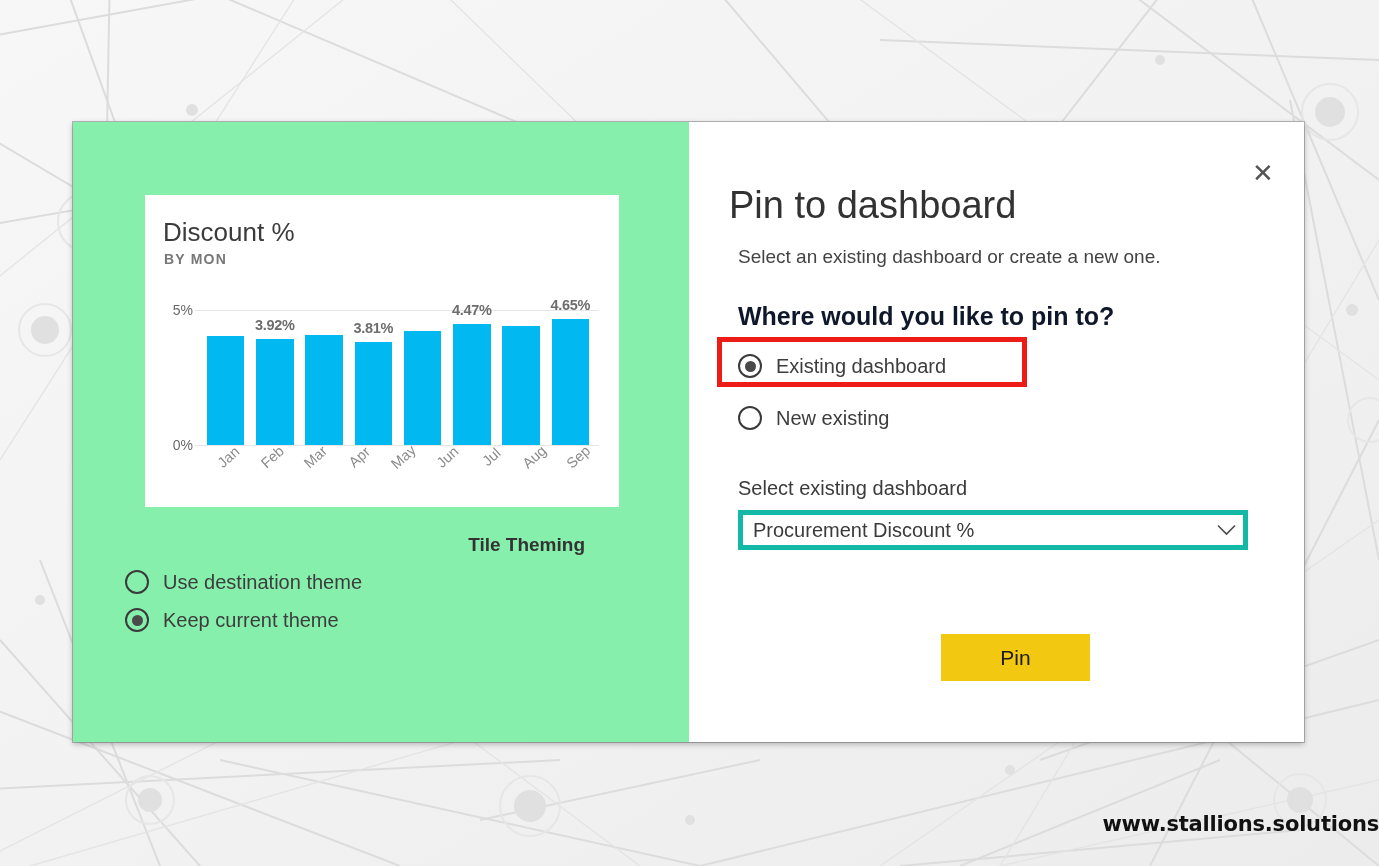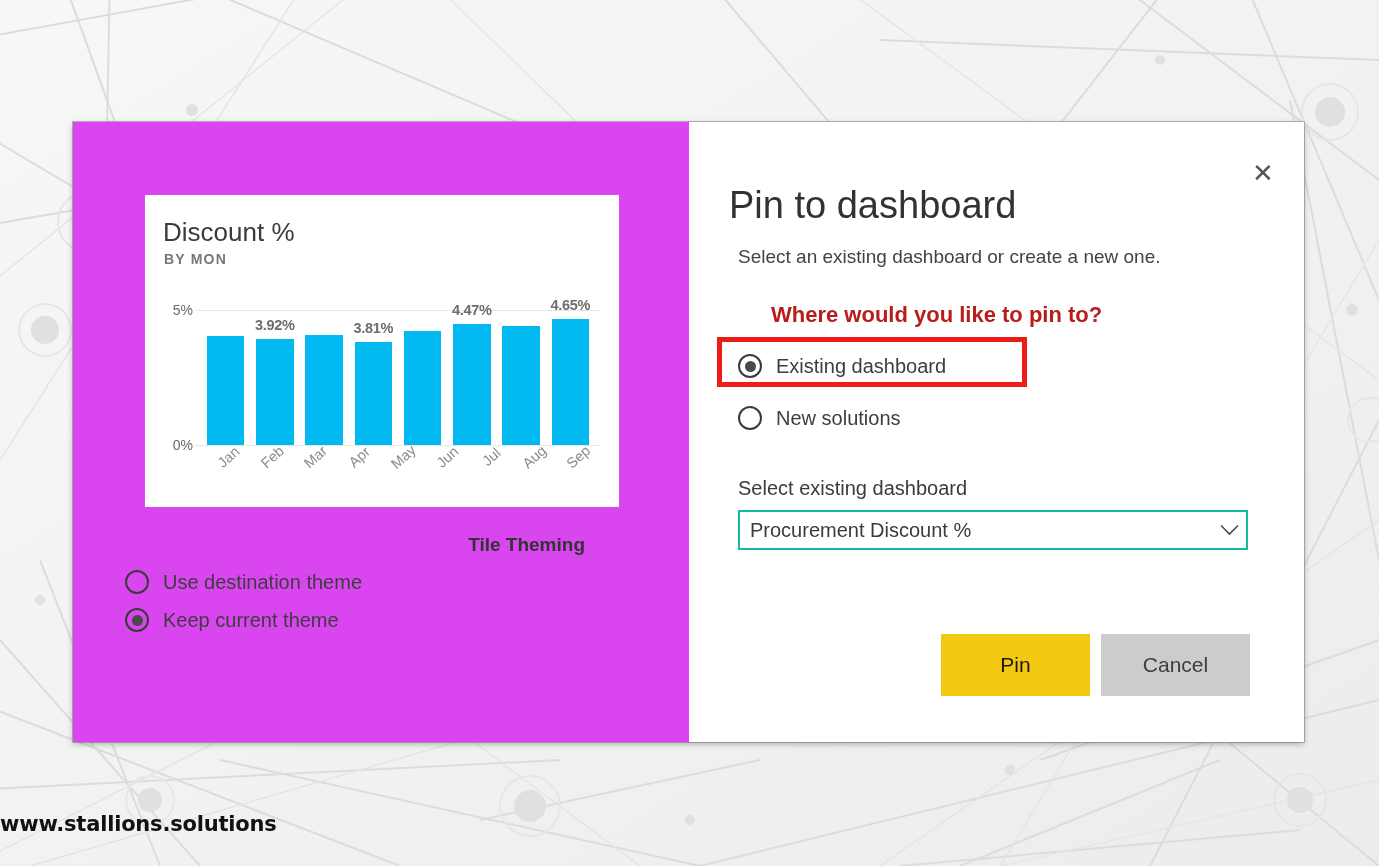--- a/index.html
+++ b/index.html
@@ -23,21 +23,21 @@
     height: 866px;
     z-index: 0;
   }
 
   
   #watermark {
     position: absolute;
     left: 0;
     right: 0;
     top: 812px;
-    text-align: left;
+    text-align: right;
     font-size: 21px;
     font-weight: bold;
     color: #111;
     letter-spacing: -0.2px;
     z-index: 5;
     font-family: "DejaVu Sans", sans-serif;
   }
 
   
   #dialog {
@@ -48,21 +48,21 @@
     height: 620px;
     z-index: 3;
     display: flex;
     box-shadow: 0 2px 6px rgba(0,0,0,0.28), 0 0 0 1px #b8b8b8;
     background: #ffffff;
   }
 
   
   #preview-pane {
     width: 616px;
-    background: #d946ef;
+    background: #86efac;
     position: relative;
     flex: none;
   }
 
   #chart-card {
     position: absolute;
     left: 72px;
     top: 73px;
     width: 474px;
     height: 312px;
@@ -248,25 +248,24 @@
     left: 49px;
     top: 124px;
     font-size: 19px;
     color: #434343;
     white-space: nowrap;
   }
   #where-heading {
     position: absolute;
     left: 49px;
     top: 180px;
-    font-size: 22px;
+    font-size: 25px;
     font-weight: bold;
-    color: #b91c1c;
-    white-space: nowrap;
-    margin-left: 33px;
+    color: #0f172a;
+    white-space: nowrap;
   }
   #dest-radios {
     position: absolute;
     left: 49px;
     top: 222px;
     width: 400px;
   }
   #dest-radios .radio-row {
     margin-top: 0;
     height: 44px;
@@ -291,21 +290,21 @@
     font-size: 20px;
     color: #3b3b3b;
     white-space: nowrap;
   }
   #dashboard-select {
     position: absolute;
     left: 49px;
     top: 388px;
     width: 510px;
     height: 40px;
-    border: 2px solid #14b8a6;
+    border: 5px solid #14b8a6;
     background: #fff;
     display: flex;
     align-items: center;
     box-sizing: border-box;
     cursor: pointer;
   }
   #dashboard-select-value {
     flex: 1;
     padding-left: 10px;
     font-size: 20px;
@@ -322,21 +321,21 @@
     justify-content: center;
   }
   #action-buttons {
     position: absolute;
     left: 252px;
     top: 512px;
     display: flex;
   }
   .action-btn {
     width: 149px;
-    height: 62px;
+    height: 47px;
     border: none;
     font-size: 21px;
     font-family: "Liberation Sans", sans-serif;
     cursor: pointer;
     padding: 0;
   }
   #pin-button {
     background: #f2c811;
     color: #1b1b1b;
   }
@@ -522,36 +521,35 @@
     <div id="pin-subtitle">Select an existing dashboard or create a new one.</div>
     <div id="where-heading">Where would you like to pin to?</div>
 
     <div id="dest-radios">
         <div class="radio-row">
           <span class="radio checked"></span>
           <span class="radio-label">Existing dashboard</span>
         </div>
         <div class="radio-row">
           <span class="radio"></span>
-          <span class="radio-label">New solutions</span>
+          <span class="radio-label">New existing</span>
         </div>
       </div>
     <div id="highlight-box"></div>
 
     <div id="select-label">Select existing dashboard</div>
 
     <div id="dashboard-select">
       <div id="dashboard-select-value">Procurement Discount %</div>
       <div id="chevron-down-icon">
         <svg width="19" height="12" viewBox="0 0 19 12" aria-hidden="true">
           <path d="M1 1.5 L9.5 10 L18 1.5" stroke="#4b4b4b" stroke-width="1.6" fill="none"></path>
         </svg>
       </div>
     </div>
 
     <div id="action-buttons">
       <button class="action-btn" id="pin-button">Pin</button>
-      <button class="action-btn" id="cancel-button">Cancel</button>
     </div>
   </div>
 </div>
 
 <div id="watermark">www.stallions.solutions</div>
 
 </body></html>

